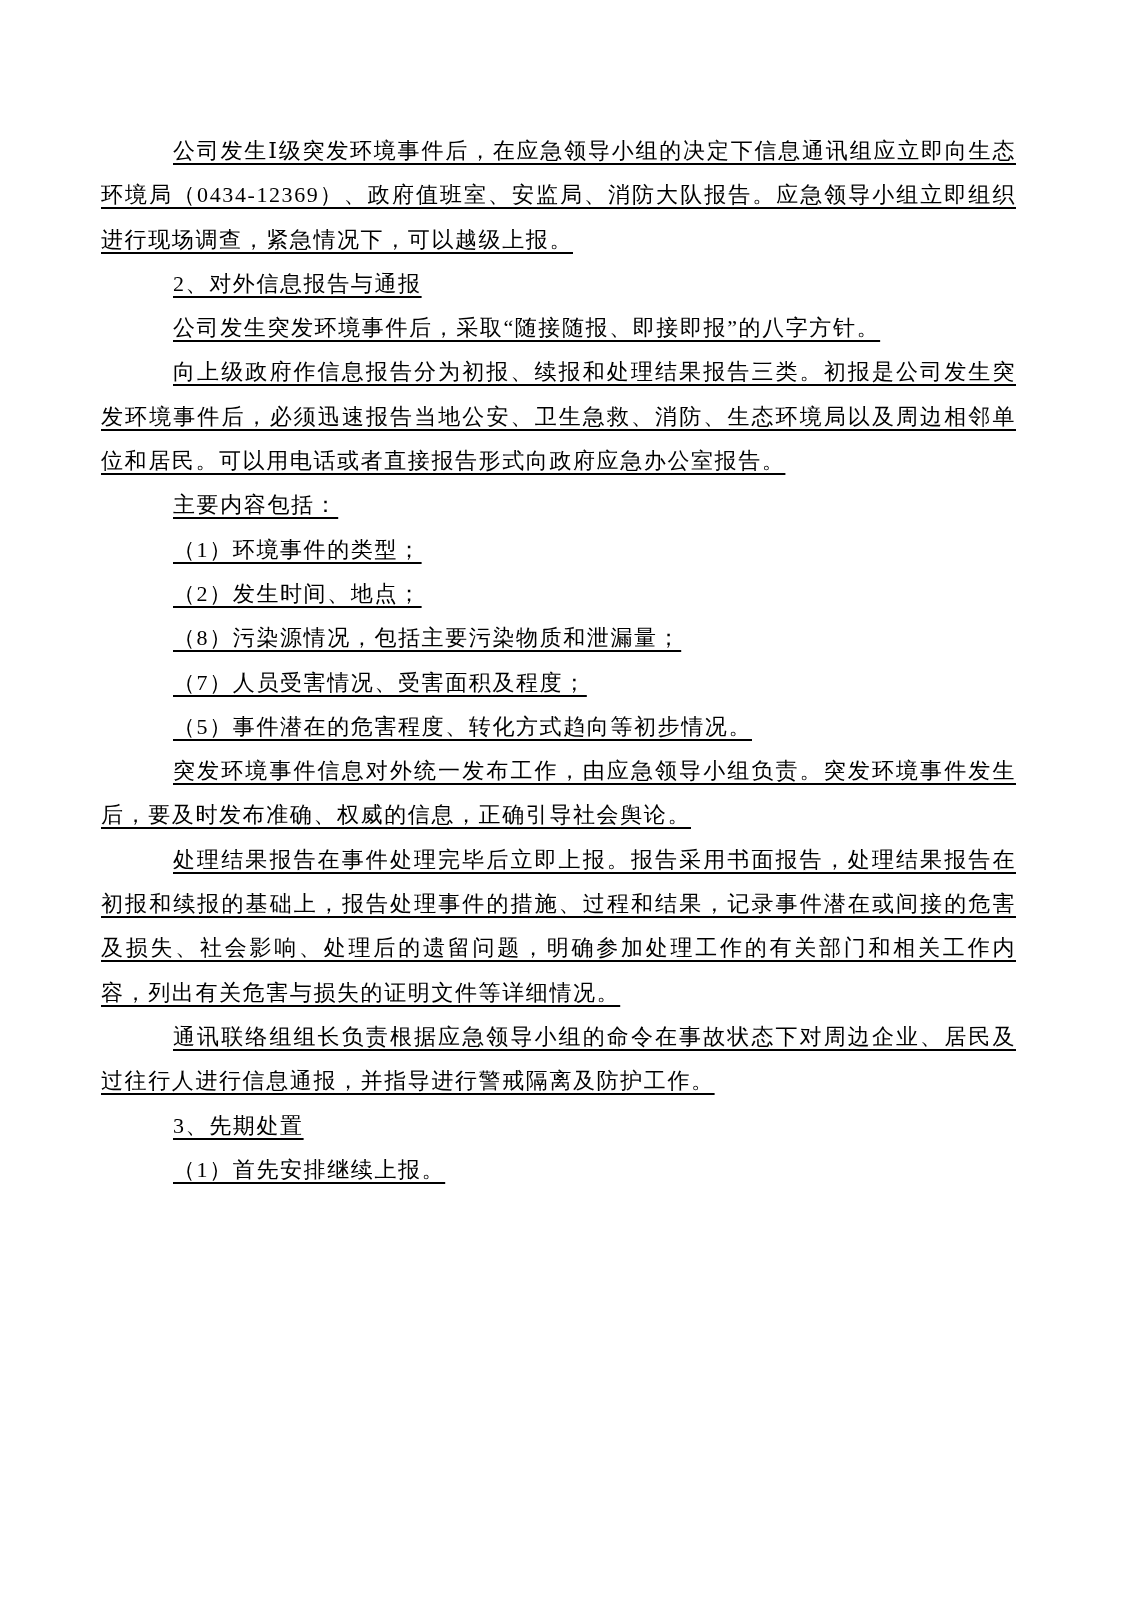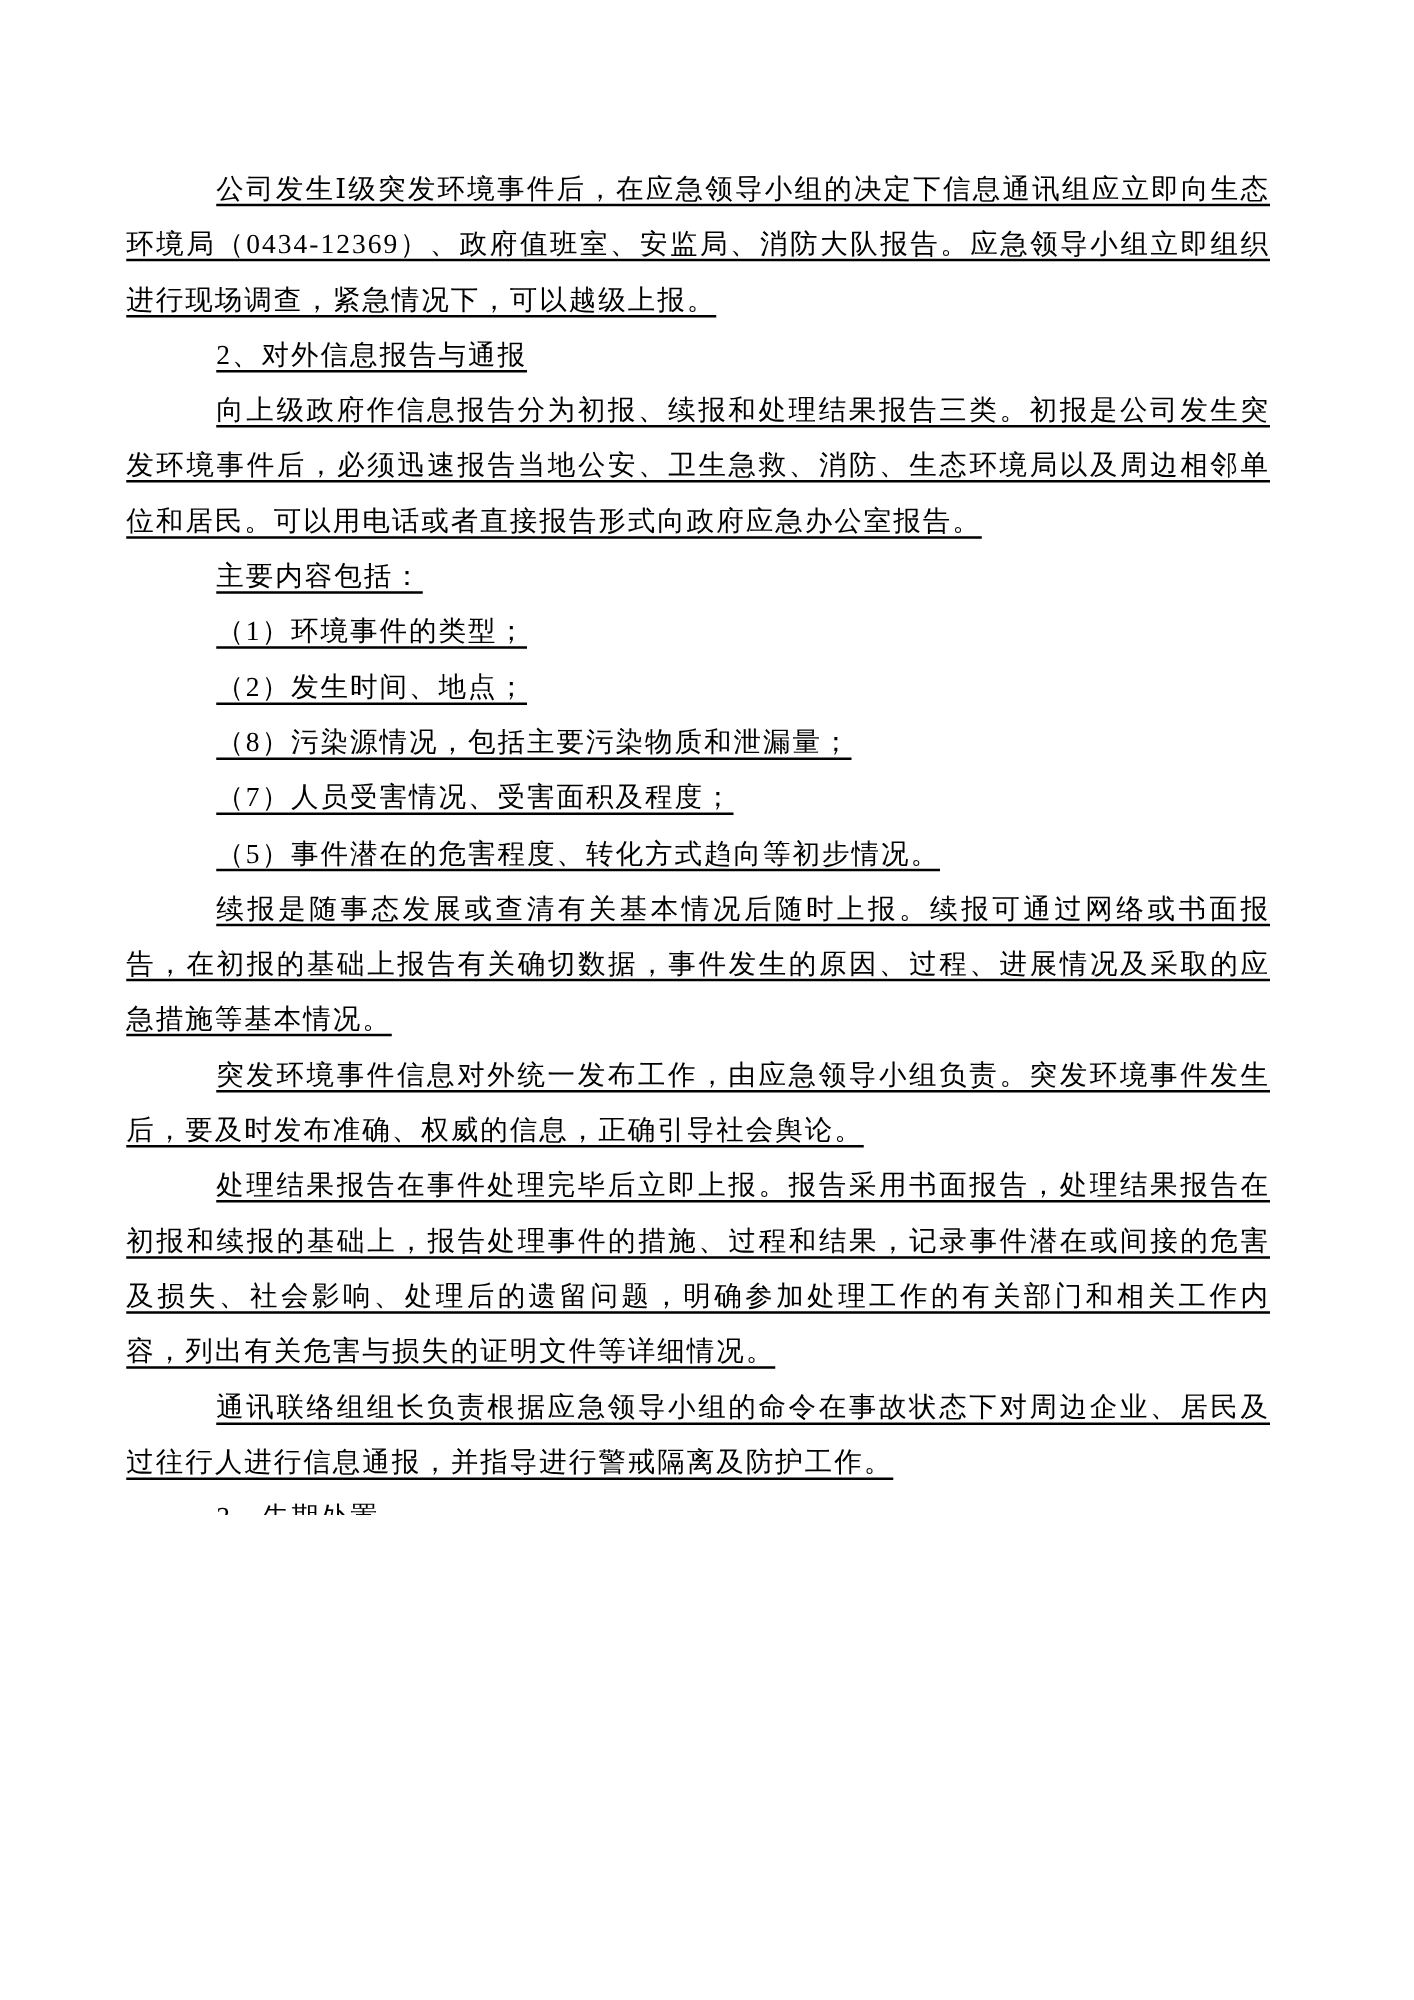--- a/index.html
+++ b/index.html
@@ -48,28 +48,28 @@
     margin-top: 16px;
   }
 </style>
 </head>
 <body>
 
 <div class="page">
   <div class="content">
     <p>公司发生Ⅰ级突发环境事件后，在应急领导小组的决定下信息通讯组应立即向生态环境局（0434-12369）、政府值班室、安监局、消防大队报告。应急领导小组立即组织进行现场调查，紧急情况下，可以越级上报。</p>
     <p>2、对外信息报告与通报</p>
+    <p>公司发生突发环境事件后，采取“随接随报、即接即报”的八字方针。</p>
     <p>向上级政府作信息报告分为初报、续报和处理结果报告三类。初报是公司发生突发环境事件后，必须迅速报告当地公安、卫生急救、消防、生态环境局以及周边相邻单位和居民。可以用电话或者直接报告形式向政府应急办公室报告。</p>
     <p>主要内容包括：</p>
     <p>（1）环境事件的类型；</p>
     <p>（2）发生时间、地点；</p>
     <p>（8）污染源情况，包括主要污染物质和泄漏量；</p>
     <p>（7）人员受害情况、受害面积及程度；</p>
     <p>（5）事件潜在的危害程度、转化方式趋向等初步情况。</p>
-    <p>续报是随事态发展或查清有关基本情况后随时上报。续报可通过网络或书面报告，在初报的基础上报告有关确切数据，事件发生的原因、过程、进展情况及采取的应急措施等基本情况。</p>
     <p>突发环境事件信息对外统一发布工作，由应急领导小组负责。突发环境事件发生后，要及时发布准确、权威的信息，正确引导社会舆论。</p>
     <p>处理结果报告在事件处理完毕后立即上报。报告采用书面报告，处理结果报告在初报和续报的基础上，报告处理事件的措施、过程和结果，记录事件潜在或间接的危害及损失、社会影响、处理后的遗留问题，明确参加处理工作的有关部门和相关工作内容，列出有关危害与损失的证明文件等详细情况。</p>
     <p>通讯联络组组长负责根据应急领导小组的命令在事故状态下对周边企业、居民及过往行人进行信息通报，并指导进行警戒隔离及防护工作。</p>
     <p>3、先期处置</p>
     <p>（1）首先安排继续上报。</p>
   </div>
   <div class="footer">29</div>
 </div>
 
 </body></html>

